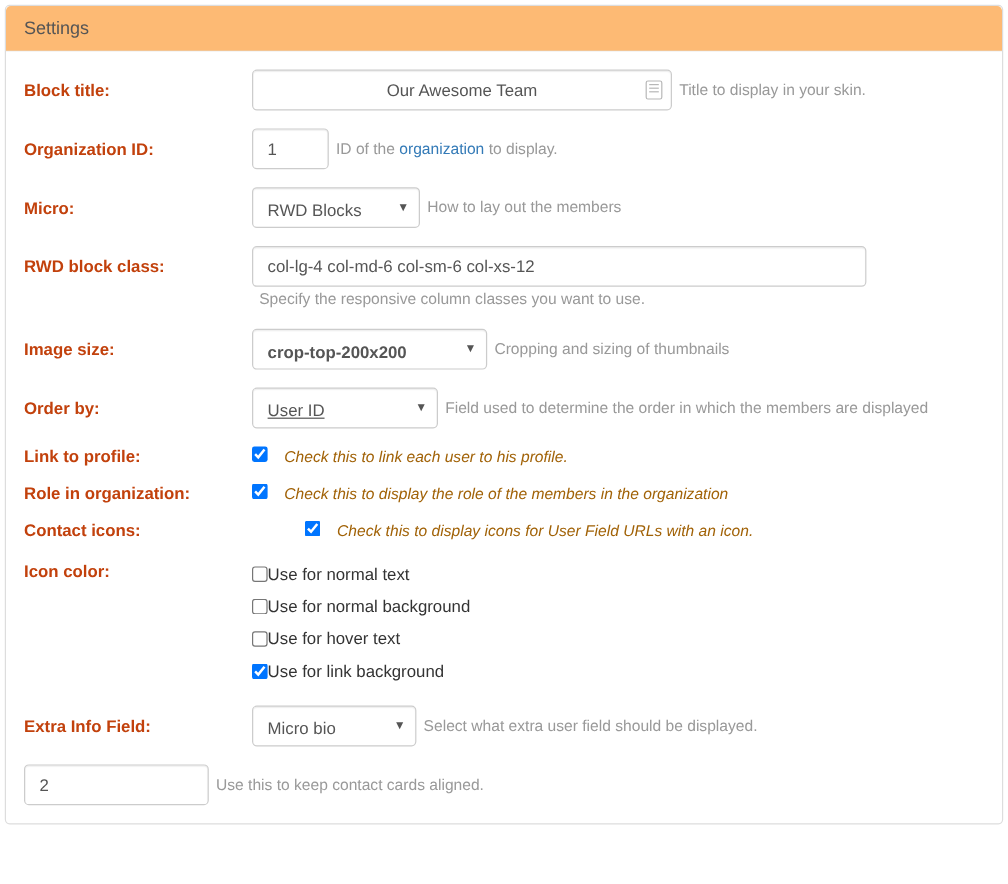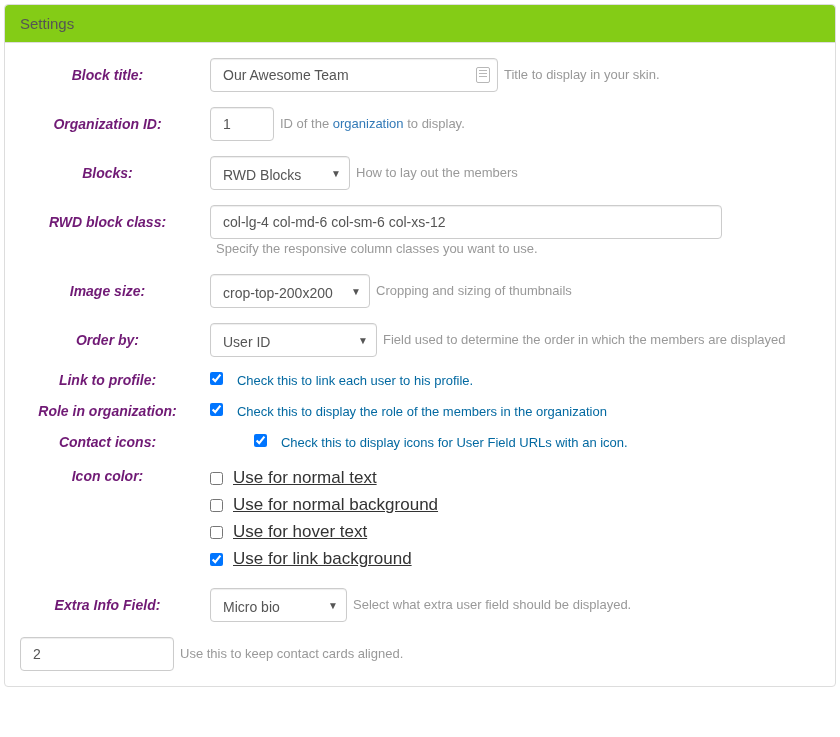--- a/index.html
+++ b/index.html
@@ -11,86 +11,85 @@
     color: #333;
     background: #fff;
   }
   .panel {
     margin: 4px;
     border: 1px solid #ddd;
     border-radius: 4px;
     width: 832px;
   }
   .panel-heading {
-    background: #84cc16;
+    background: #fdba74;
     border-bottom: 1px solid #ddd;
     padding: 10px 15px;
     color: #555;
     font-size: 15px;
     border-top-left-radius: 4px;
     border-top-right-radius: 4px;
   }
   .panel-body {
     padding: 15px;
   }
   .form-row {
     display: flex;
     align-items: flex-start;
     margin-bottom: 15px;
   }
   .form-row .label {
     width: 190px;
-    text-align: center;
+    text-align: left;
     padding-right: 15px;
     padding-top: 9px;
     font-weight: bold;
-    color: #701a75;
+    color: #c2410c;
     flex-shrink: 0;
-    font-style: italic;
   }
   .form-row .label.checkbox-label {
     padding-top: 0;
   }
   .form-row .control {
     flex: 1;
     display: flex;
     align-items: center;
     flex-wrap: wrap;
   }
   input[type="text"].tc {
     height: 34px;
     padding: 6px 12px;
     font-size: 14px;
     color: #555;
     background: #fff;
     border: 1px solid #ccc;
     border-radius: 4px;
     box-shadow: inset 0 1px 1px rgba(0,0,0,0.07);
   }
-  .tc.w-title { width: 288px; }
+  .tc.w-title { width: 350px; text-align: center; }
   .tc.w-num { width: 64px; }
   .tc.w-rwd { width: 512px; }
   .tc.w-lines { width: 154px; }
   .sel {
     height: 34px;
     padding: 6px 22px 6px 12px;
     font-size: 14px;
     color: #555;
     background: #fff;
     border: 1px solid #ccc;
     border-radius: 4px;
     box-shadow: inset 0 1px 1px rgba(0,0,0,0.07);
     position: relative;
     display: inline-flex;
     align-items: flex-end;
     cursor: pointer;
   }
   .sel.w-layout { width: 140px; }
-  .sel.w-img { width: 160px; }
-  .sel.w-order { width: 167px; }
+  .sel.w-img { width: 196px; font-weight: bold; }
+  .sel.w-order { width: 155px; text-decoration: underline; }
   .sel.w-extra { width: 137px; }
   .sel .caret {
     position: absolute;
     right: 8px;
     top: 50%;
     transform: translateY(-50%);
     font-size: 10px;
     color: #555;
   }
   .help {
@@ -106,29 +105,28 @@
   .checkbox-stack {
     display: flex;
     flex-direction: column;
   }
   .checkbox-stack .cb-row {
     display: flex;
     align-items: center;
     height: 27px;
   }
   .cb-row .cb-label {
-    margin-left: 10px;
-    font-size: 17px;
+    font-size: 14px;
     color: #333;
-    text-decoration: underline;
   }
   .cb-row .help-inline {
     margin-left: 10px;
-    color: #0369a1;
+    color: #a16207;
     font-size: 13px;
+    font-style: italic;
   }
   input[type="checkbox"] {
     width: 13px;
     height: 13px;
     margin: 0;
   }
   .input-icon {
     position: relative;
     display: inline-block;
   }
@@ -175,21 +173,21 @@
       <div class="label">Organization ID:</div>
       <div class="control">
         <input type="text" class="tc w-num" value="1" style="">
         <span class="help">
           <span>ID of the </span><span class="link">organization</span><span> to display.</span>
         </span>
       </div>
     </div>
 
     <div class="form-row">
-      <div class="label">Blocks:</div>
+      <div class="label">Micro:</div>
       <div class="control">
         <div class="sel w-layout">
           <span>RWD Blocks</span>
           <span class="caret">▼</span>
         </div>
         <span class="help">How to lay out the members</span>
       </div>
     </div>
 
     <div class="form-row">

